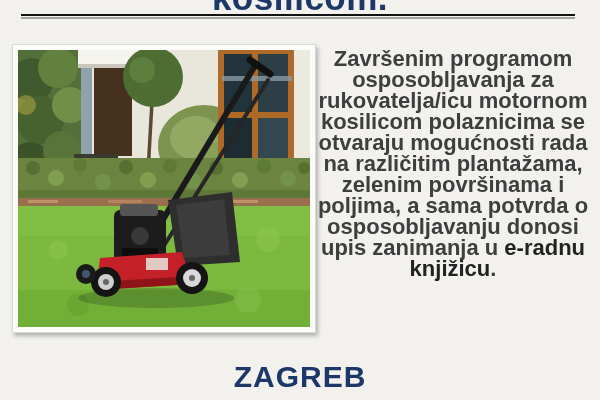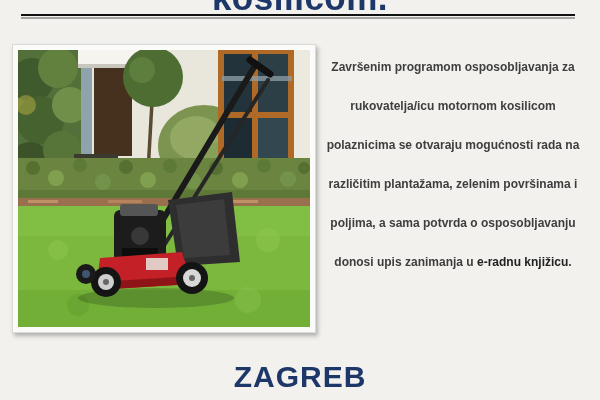--- a/index.html
+++ b/index.html
@@ -57,22 +57,22 @@
     display: block;
     width: 292px;
     height: 277px;
   }
   .body-text {
     position: absolute;
     left: 316px;
     top: 48px;
     width: 274px;
     text-align: center;
-    font-size: 12px;
-    line-height: 39px;
+    font-size: 22px;
+    line-height: 21px;
     color: #3e3e3e;
     font-weight: 600;
   }
   .body-text b {
     color: #222222;
     font-weight: 800;
   }
   .footer-city {
     position: absolute;
     top: 360px;

